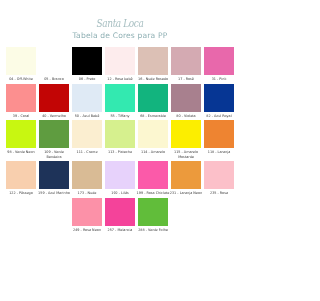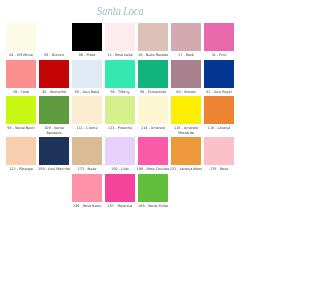--- a/index.html
+++ b/index.html
@@ -11,21 +11,21 @@
     height: 301px;
     background: #ffffff;
     font-family: "Liberation Sans", sans-serif;
     overflow: hidden;
   }
   .page {
     width: 240px;
     height: 263px;
     position: relative;
     box-sizing: border-box;
-    padding: 0;
+    padding: 12px;
   }
 
   
   .header {
     text-align: center;
     padding-top: 7px;
   }
   .brand {
     font-family: "DejaVu Serif", serif;
     font-style: italic;
@@ -80,20 +80,21 @@
   }
   .row-5 .cell { width: 31px; }
 </style>
 </head>
 <body>
 
 <div class="page">
 
   <div class="header">
     <div class="brand">Santa Loca</div>
+    <div class="subtitle">Tabela de Cores para PP</div>
   </div>
 
   <div class="rows">
 
     <div class="row row-1">
       <div class="cell">
         <span class="swatch" style="background-color: rgb(252, 252, 230);"></span>
         <span class="cap">04 - Off-White</span>
       </div>
       <div class="cell">

